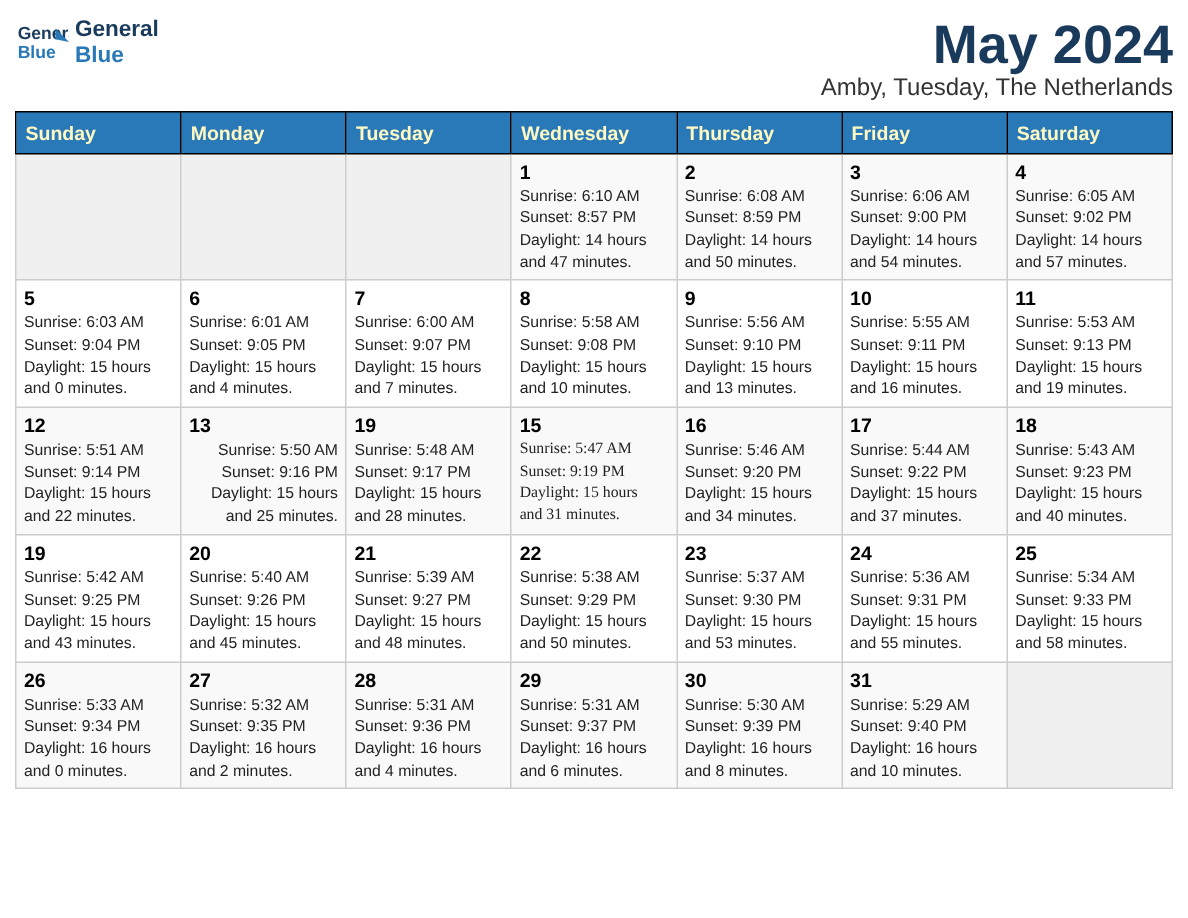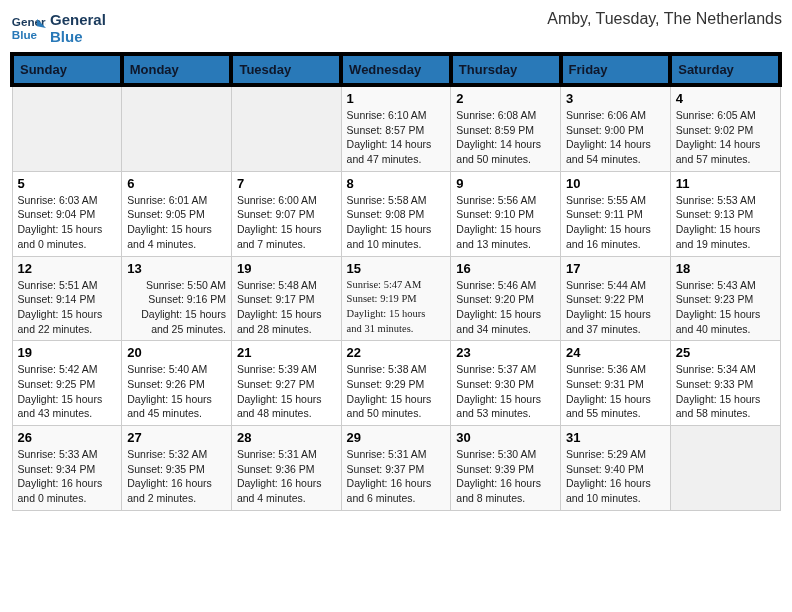--- a/index.html
+++ b/index.html
@@ -38,26 +38,26 @@
       font-size: 16px;
       color: #333;
     }
     table {
       width: 100%;
       border-collapse: collapse;
       font-size: 11px;
     }
     thead tr th {
       background-color: #2979b8;
-      color: #0f172a;
+      color: #fef9c3;
       font-weight: bold;
       text-align: left;
       padding: 6px 6px;
       font-size: 13px;
-      border: 4px solid #000000;
+      border: 1px solid #000000;
     }
     tbody tr td {
       border: 1px solid #ccc;
       vertical-align: top;
       padding: 4px 5px;
       min-height: 80px;
       height: 80px;
       background: #fff;
     }
     tbody tr:nth-child(odd) td {
@@ -87,20 +87,21 @@
       <text x="2" y="18" font-size="13" font-weight="bold" fill="#1a3a5c">General</text>
       <text x="2" y="32" font-size="13" font-weight="bold" fill="#2979b8">Blue</text>
       <polygon points="30,10 40,20 30,18" fill="#2979b8"></polygon>
     </svg>
     <div>
       <div style="font-size:15px;font-weight:bold;color:#1a3a5c;">General</div>
       <div style="font-size:15px;font-weight:bold;color:#2979b8;">Blue</div>
     </div>
   </div>
   <div class="title-area">
+    <div class="cal-title">May 2024</div>
     <div class="cal-subtitle">Amby, Tuesday, The Netherlands</div>
   </div>
 </div>
 
 <table>
   <thead>
     <tr>
     <th>Sunday</th>
         <th>Monday</th>
         <th>Tuesday</th>

